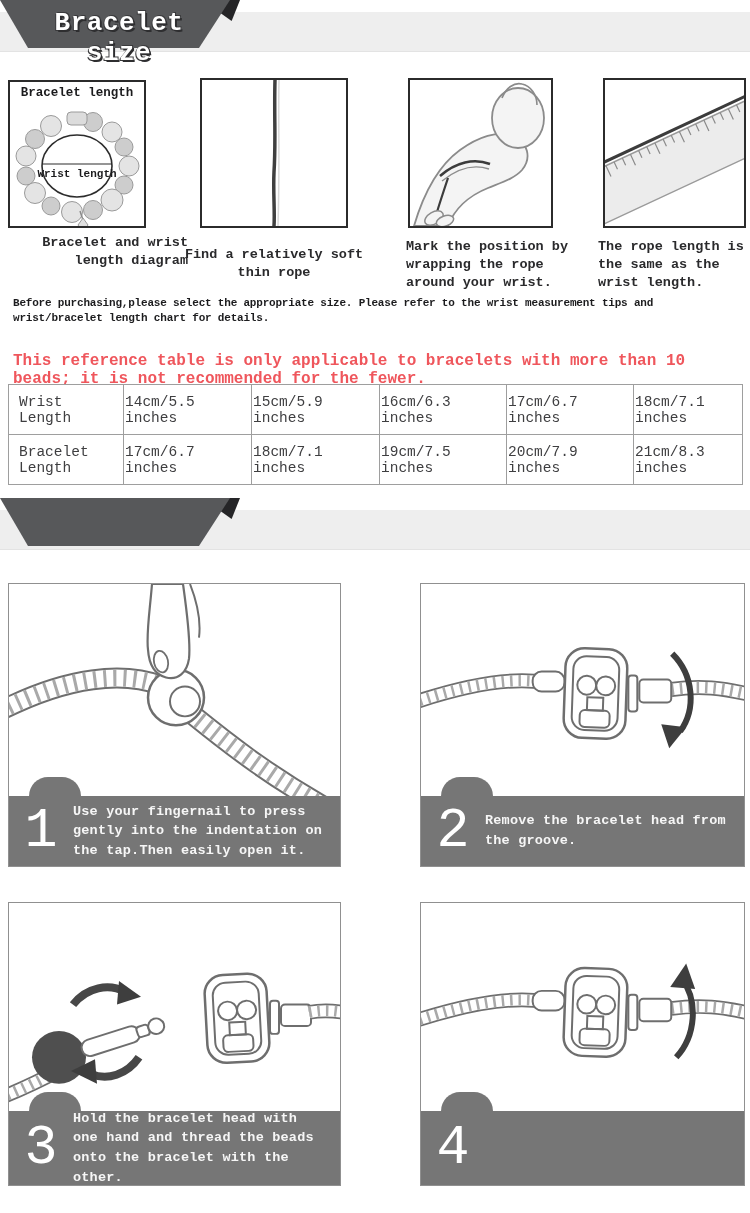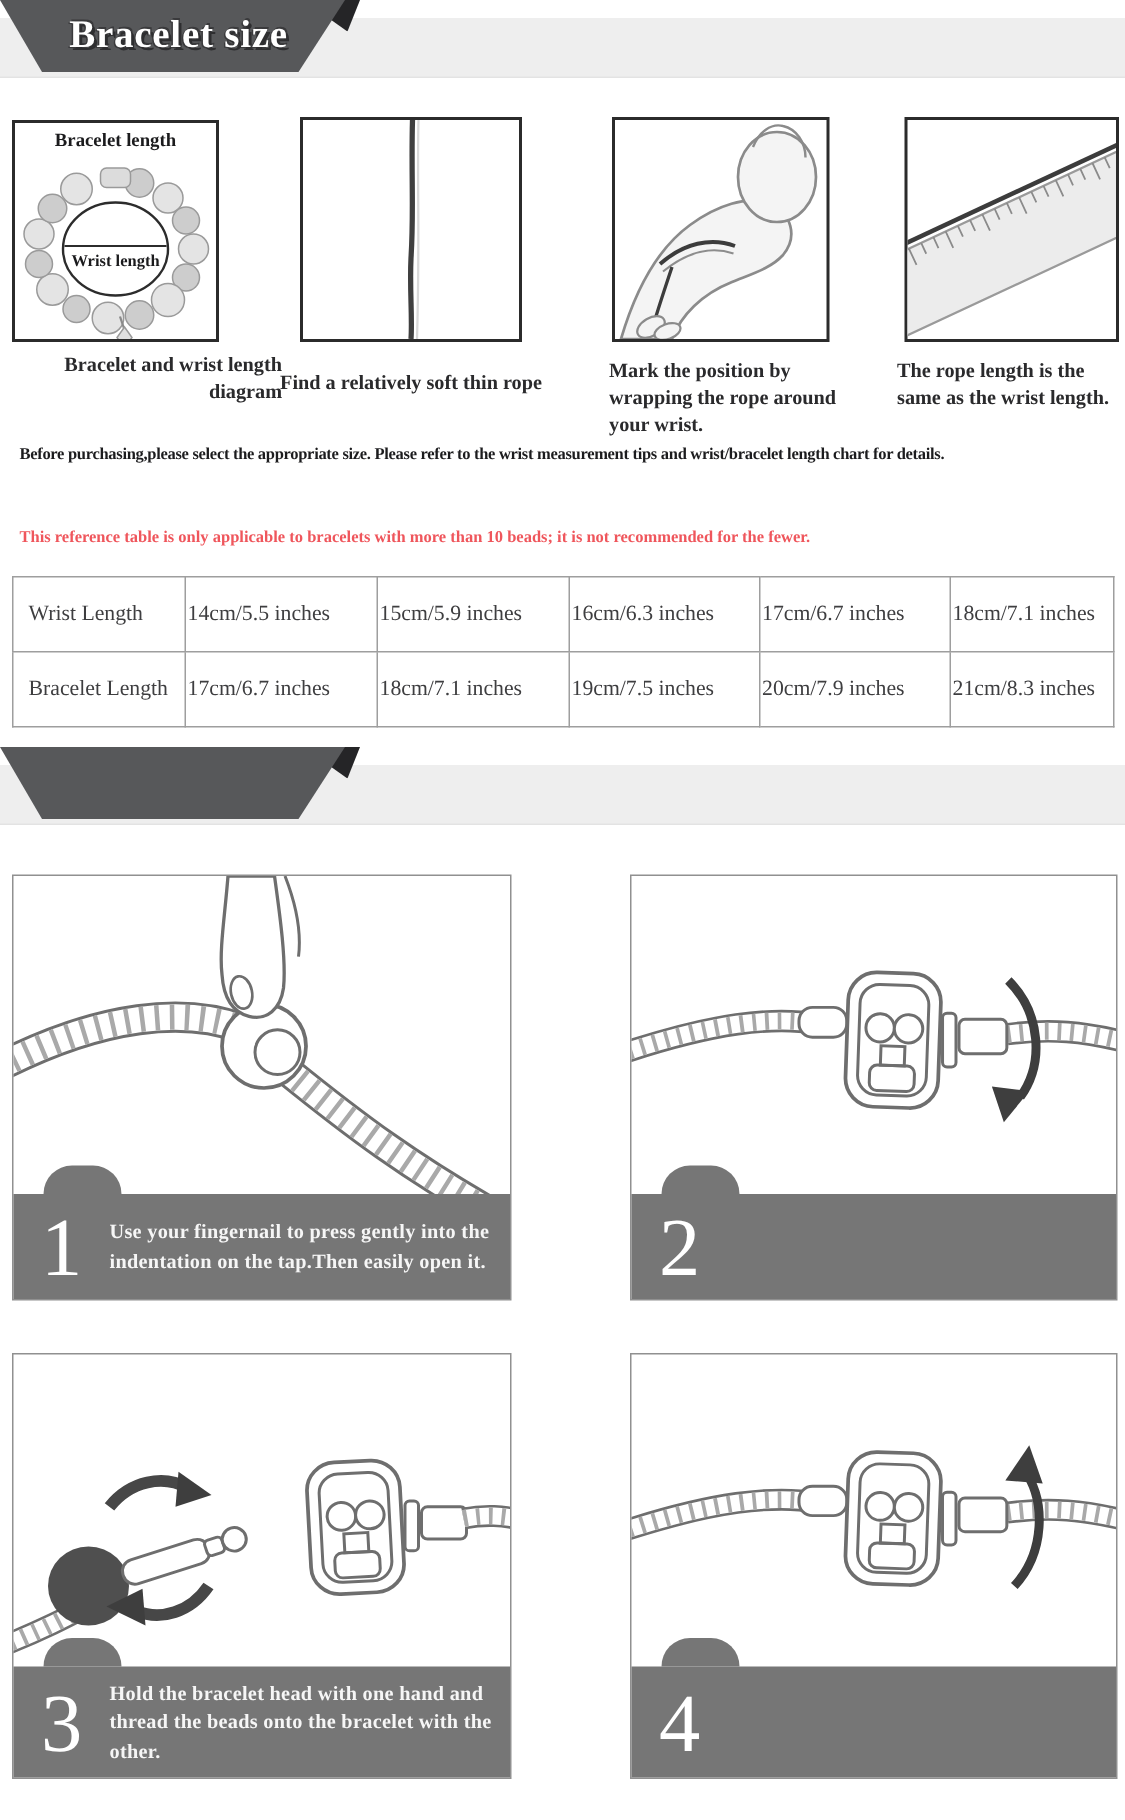--- a/index.html
+++ b/index.html
@@ -1,17 +1,17 @@
 <!DOCTYPE html>
 <html><head>
 <meta charset="utf-8">
 <style>
   html,body{margin:0;padding:0;background:#fff;}
   #canvas{position:relative;width:750px;height:1213px;background:#fff;overflow:hidden;
-          font-family:Liberation Serif, serif;}
+          font-family:Liberation Mono, monospace;}
 
   
   .banner{position:absolute;left:0;width:750px;height:60px;}
   .banner-strip{position:absolute;left:0;top:12px;width:750px;height:39px;background:#eeeeee;border-bottom:1px solid #e3e3e3;}
   .banner-tri{position:absolute;left:202px;top:0;width:38px;height:21px;background:#252527;
               clip-path:polygon(0 0,100% 0,78% 100%);}
   .banner-trap{position:absolute;left:0;top:0;width:238px;height:48px;background:#57585a;
                clip-path:polygon(0px 0px,230px 0px,199px 48px,28px 48px);}
   .banner-title{position:absolute;left:28px;top:8px;width:182px;text-align:center;
                 font-size:26px;font-weight:700;color:#fff;letter-spacing:.5px;
@@ -19,21 +19,21 @@
 
   
   .box{position:absolute;background:#fff;border:2px solid #2b2b2b;box-sizing:border-box;}
   .box svg{display:block;width:100%;height:100%;}
   .cap{position:absolute;font-size:13.5px;font-weight:700;color:#2a2a2c;line-height:1.32;}
   .overlay-label{position:absolute;left:0;width:100%;text-align:center;font-weight:700;color:#1b1b1d;}
 
   
   .note-bold{position:absolute;left:13px;top:296px;width:734px;font-size:11px;font-weight:700;
              color:#1c1c1e;line-height:1.34;letter-spacing:-0.2px;}
-  .note-red{position:absolute;left:13px;top:352px;width:734px;font-size:11px;font-weight:700;color:#ef565c;}
+  .note-red{position:absolute;left:13px;top:352px;width:734px;font-size:16px;font-weight:700;color:#ef565c;}
 
   
   .size-table{position:absolute;left:8px;top:384px;width:734px;border-collapse:collapse;table-layout:fixed;}
   .size-table td{border:1.6px solid #9e9e9e;height:47px;font-size:14.5px;color:#3e3e40;text-align:left;background:#fff;}
   .size-table td.th{text-align:left;padding-left:10px;}
 
   
   .panel{position:absolute;background:#fff;border:1px solid #909090;box-sizing:border-box;}
   .illus{position:absolute;left:0;right:0;top:0;}
   .illus svg{display:block;width:100%;height:100%;}
@@ -227,20 +227,21 @@
         </g>
         <g>
           <path class="arrow-stroke" d="M252,70 C274,92 276,126 260,148"></path>
           <polygon class="arrow" points="249,165 266,144 241,141"></polygon>
         </g>
       </svg>
     </div>
     <div class="bar" style="height:70px">
       <div class="bump"></div>
       <div class="num">2</div>
+      <div class="bar-txt">Remove the bracelet head from the groove.</div>
     </div>
   </div>
 
   <div class="panel" style="left:8px;top:902px;width:333px;height:284px">
     <div class="illus" style="bottom:74px">
       <svg viewBox="0 0 331 213" preserveAspectRatio="none">
         <path class="rope-o" d="M-10,200 C30,184 48,172 70,161"></path>
           <path class="rope-i" d="M-10,200 C30,184 48,172 70,161"></path>
           <path class="rope-d" d="M-10,200 C30,184 48,172 70,161"></path>
         <circle cx="50" cy="158" r="27" fill="#4f4f4f"></circle>

